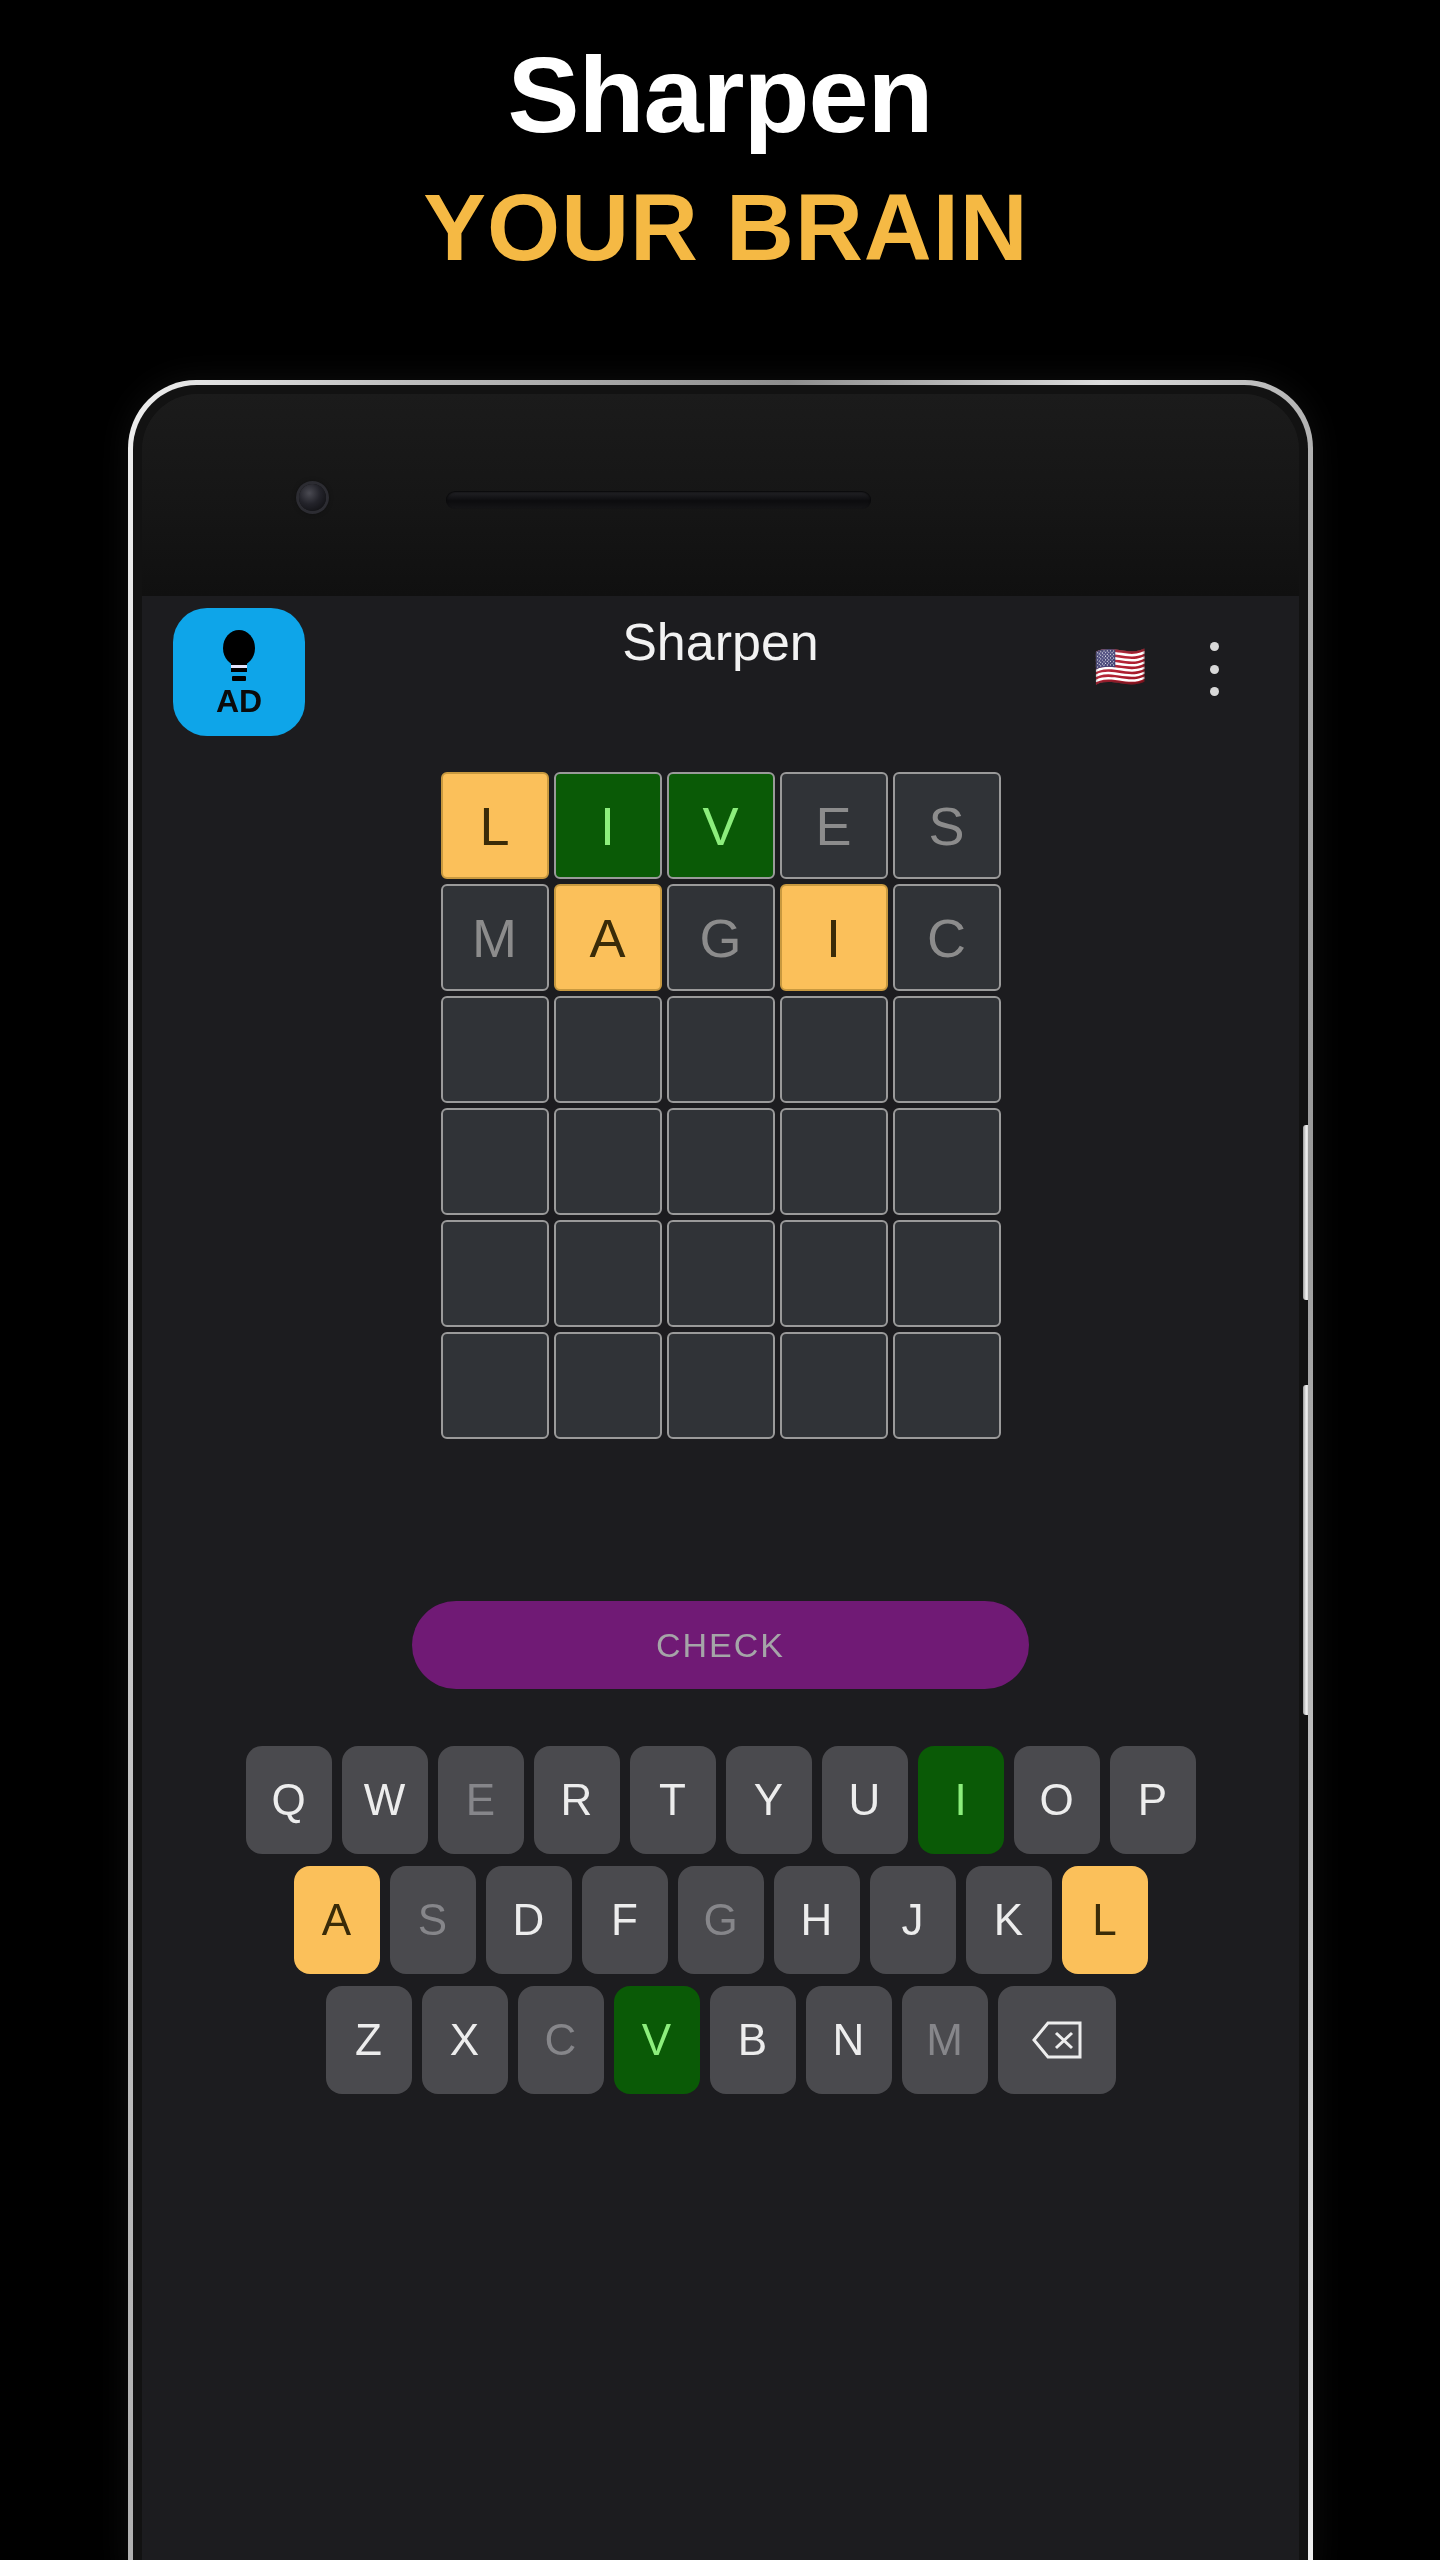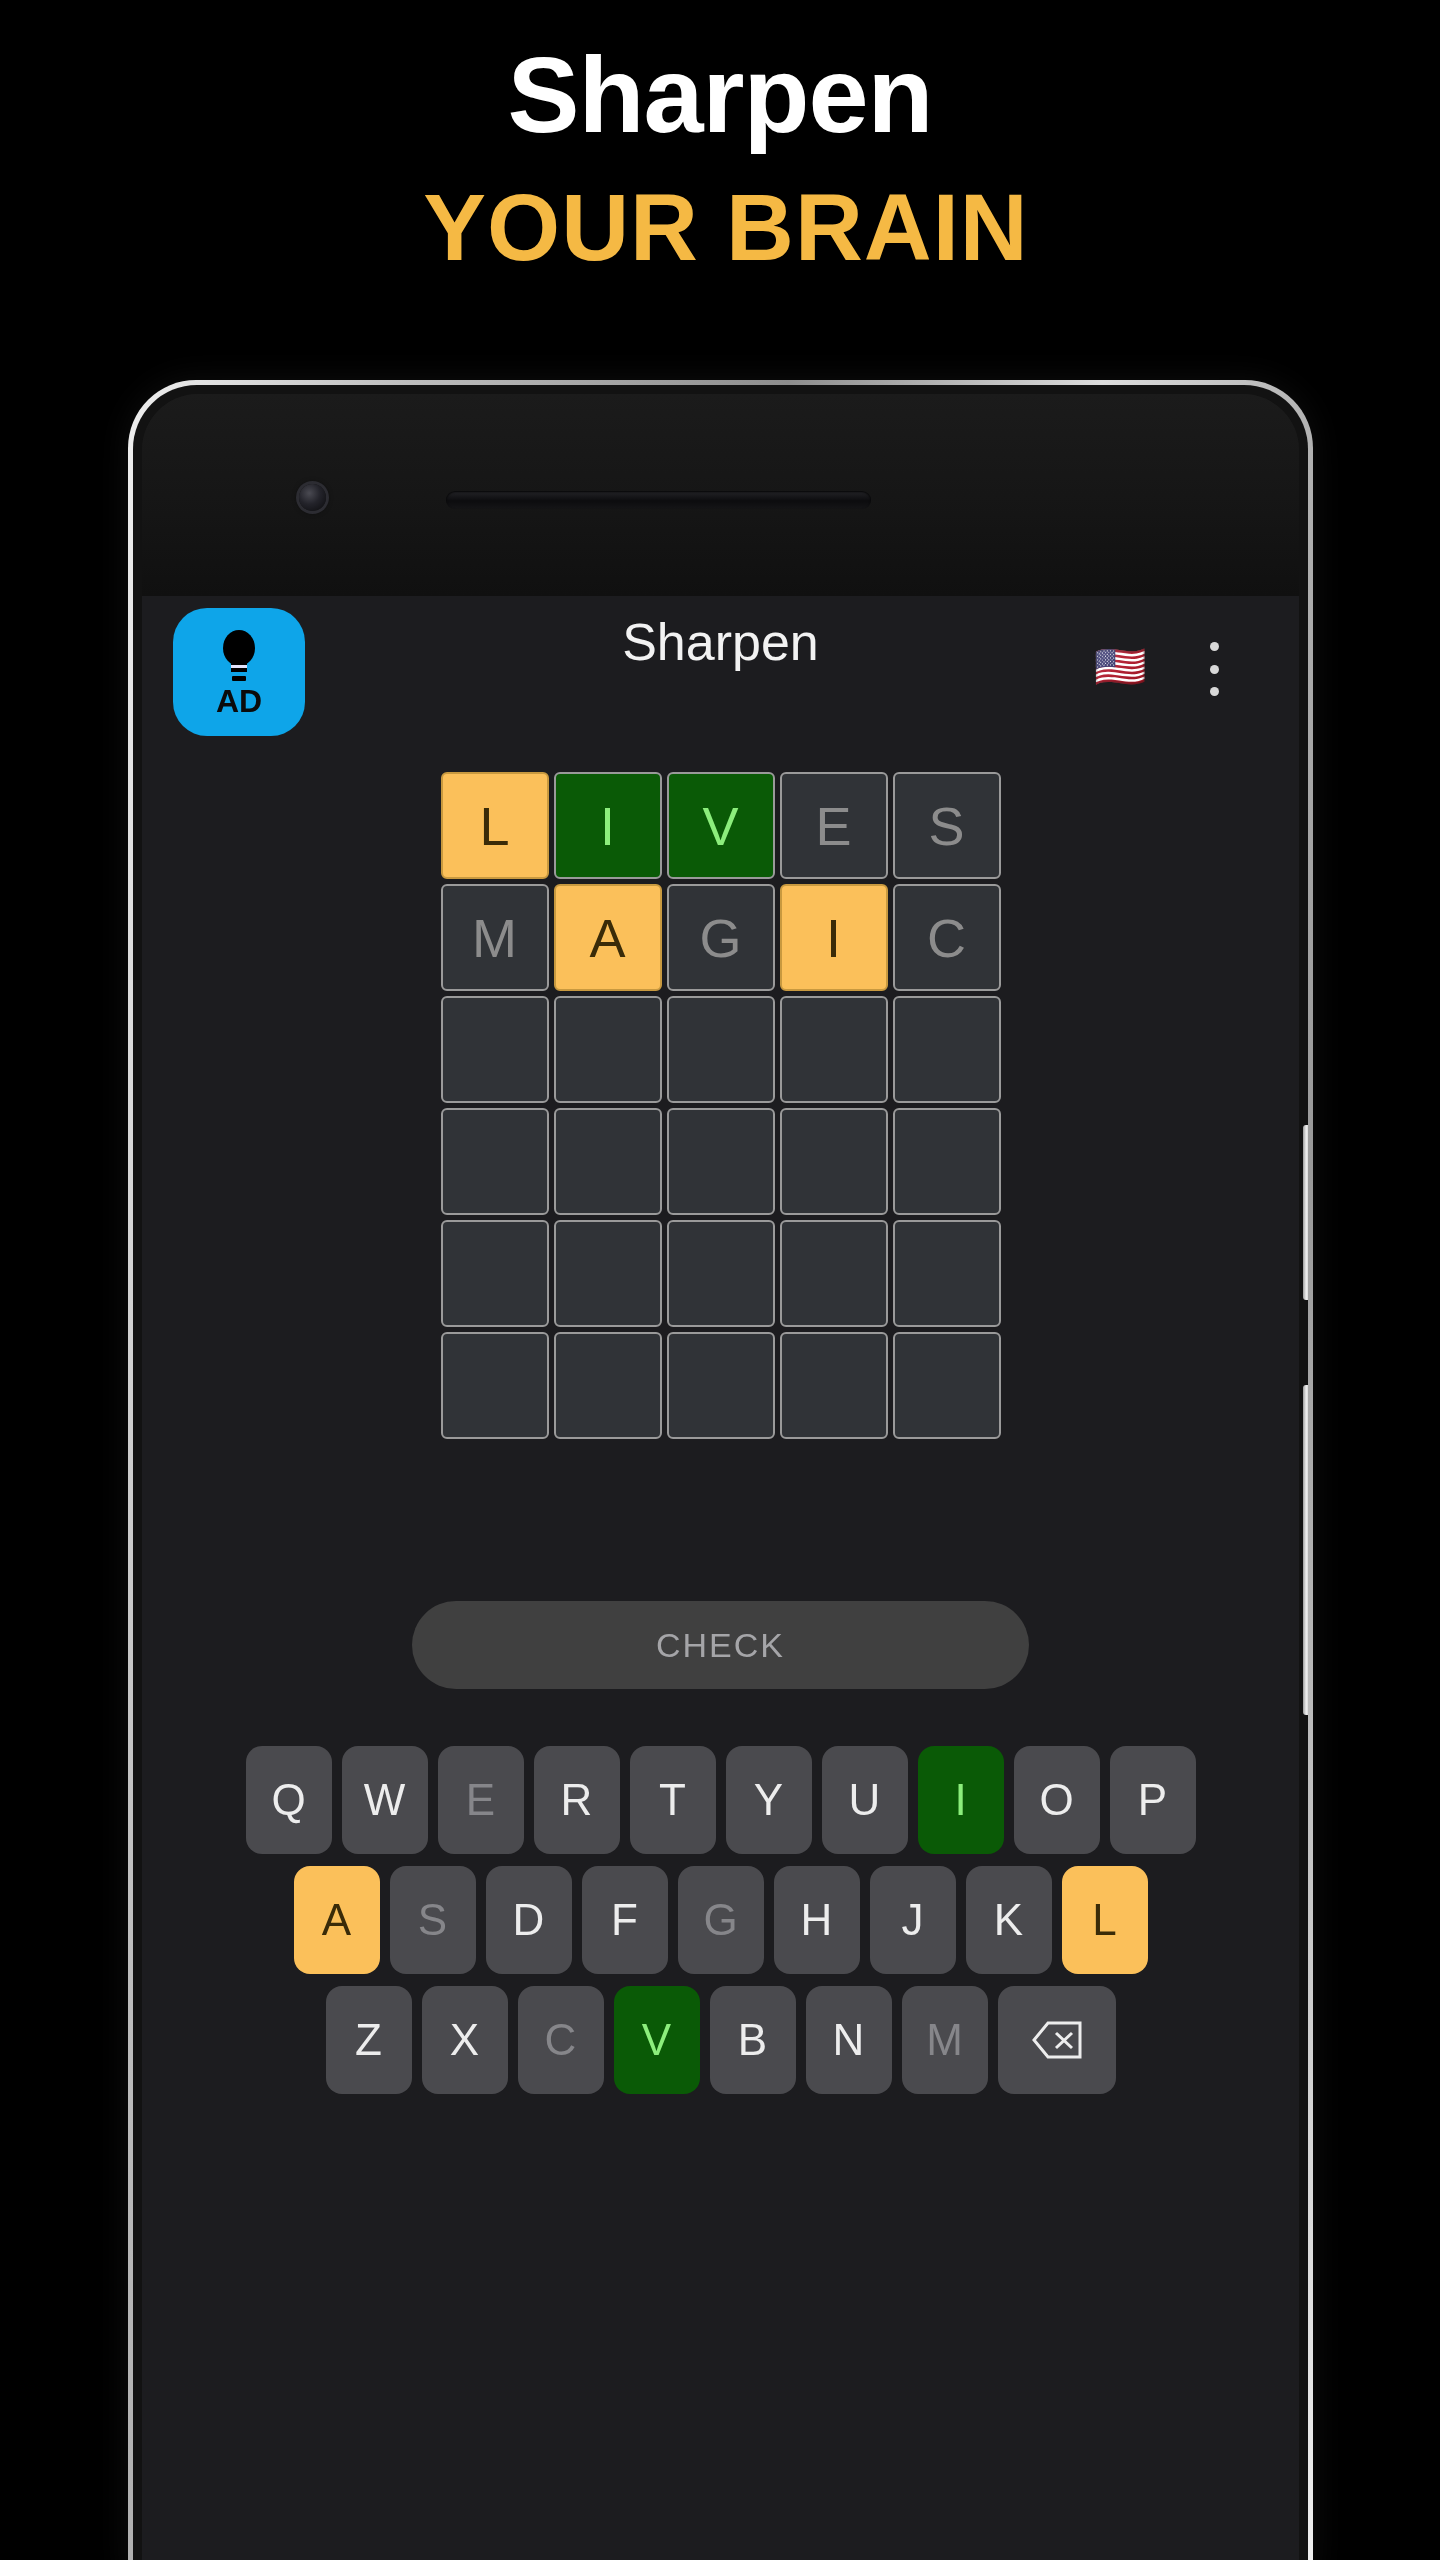--- a/index.html
+++ b/index.html
@@ -230,21 +230,21 @@
     position: absolute;
     left: 0; right: 0;
     top: 1005px;
     display: flex;
     justify-content: center;
   }
   .check-btn {
     width: 617px;
     height: 88px;
     border-radius: 44px;
-    background: #404040;
+    background: #701a75;
     border: none;
     color: #A5A5A8;
     font-size: 34px;
     letter-spacing: 2px;
     font-family: "Liberation Sans", sans-serif;
     display: flex;
     align-items: center;
     justify-content: center;
   }
 

